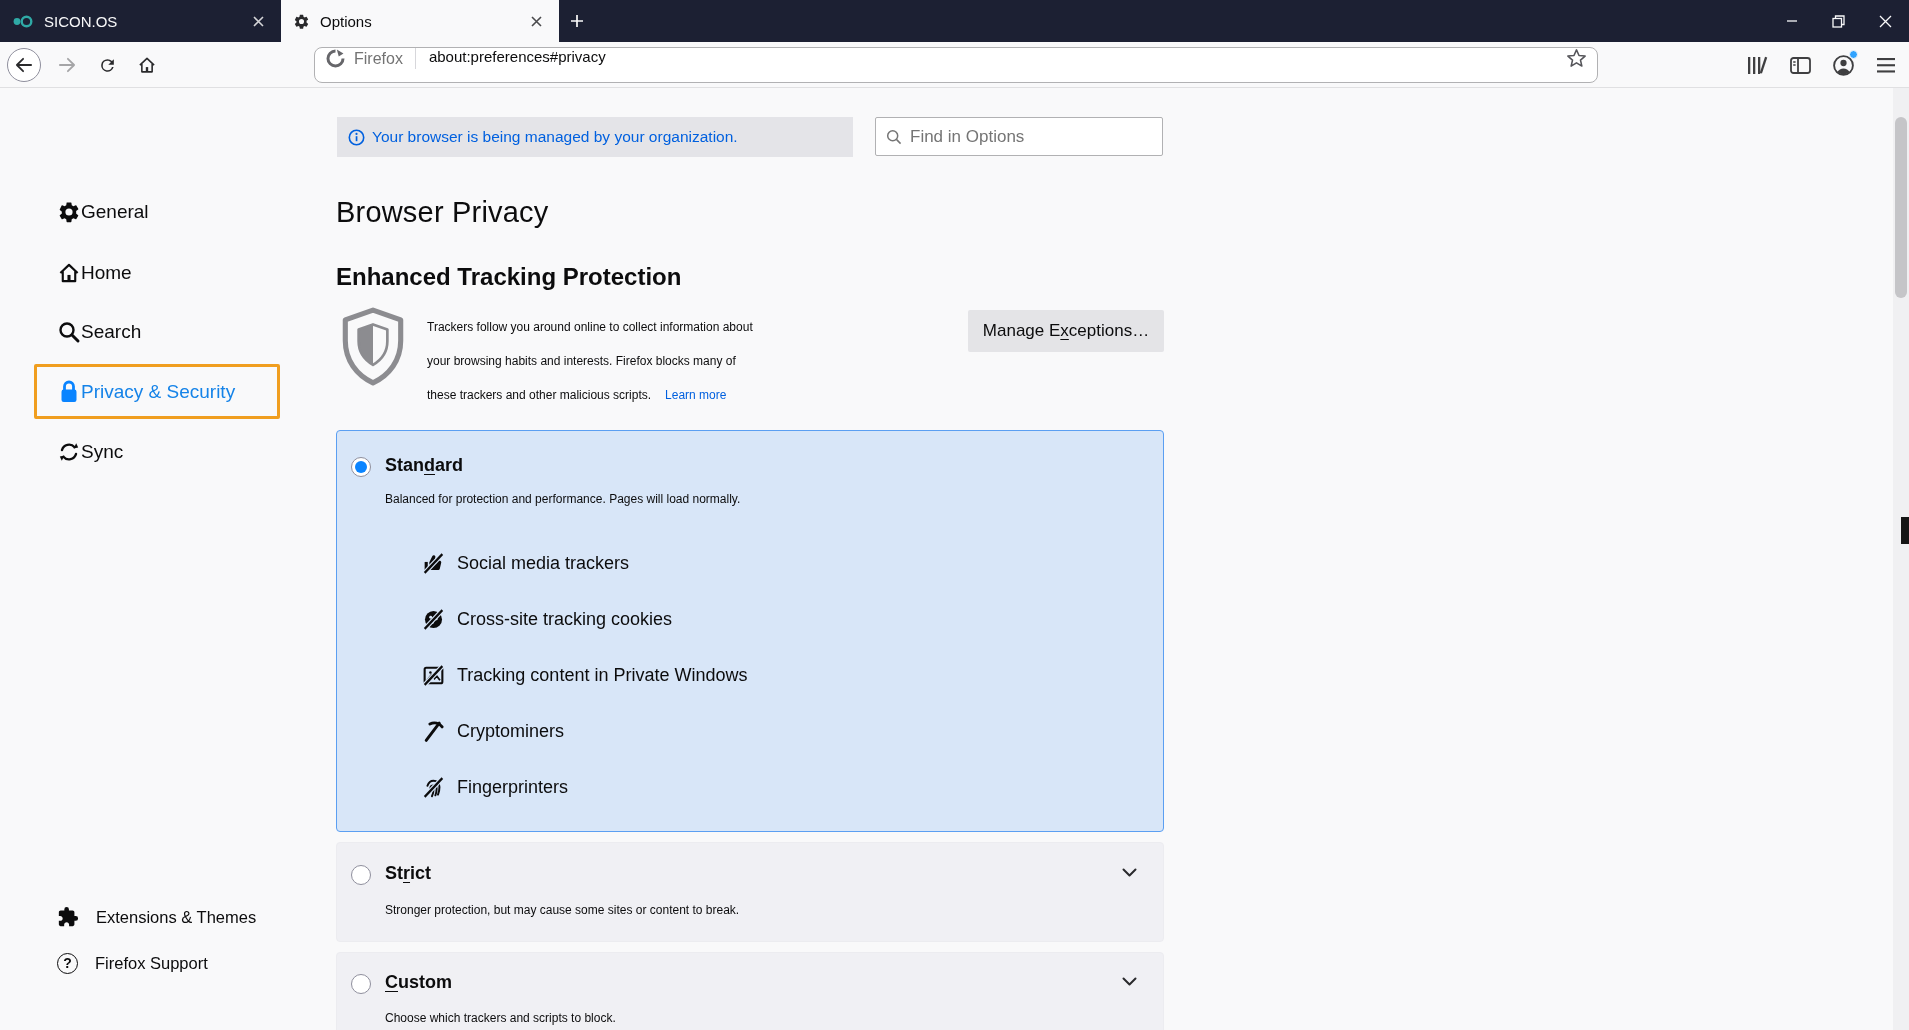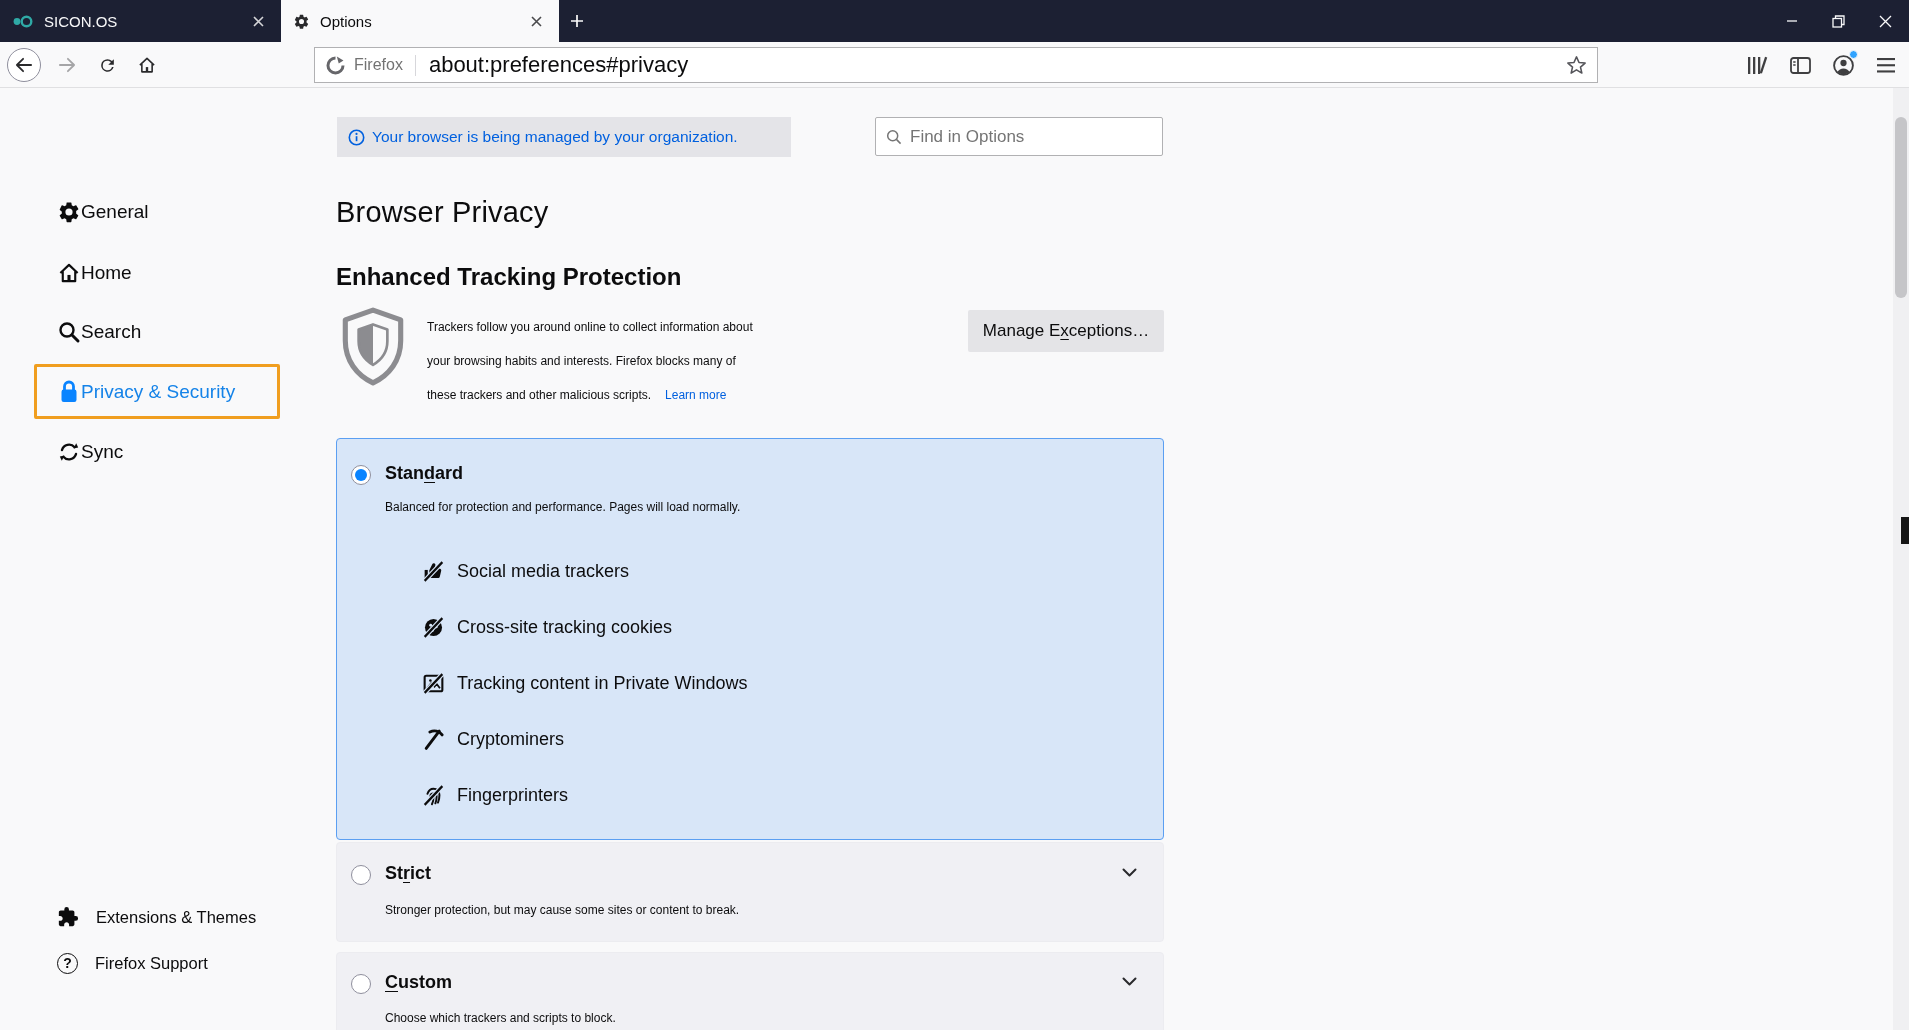--- a/index.html
+++ b/index.html
@@ -21,51 +21,51 @@
   .tab-close{width:22px;height:22px;display:flex;align-items:center;justify-content:center;border-radius:3px;}
   .newtab{width:36px;height:42px;display:flex;align-items:center;justify-content:center;}
   .win-controls{position:absolute;right:0;top:0;height:42px;display:flex;}
   .win-btn{width:47px;height:42px;display:flex;align-items:center;justify-content:center;}
 
   
   .navbar{position:absolute;top:42px;left:0;right:0;height:46px;background:var(--chrome);border-bottom:1px solid #e0e0e2;}
   .nav-btn{position:absolute;width:34px;height:34px;top:6px;display:flex;align-items:center;justify-content:center;border-radius:50%;}
   .back-btn{left:7px;border:1px solid #8f8f9d;background:#fff;}
   .fwd-btn{left:50px;} .reload-btn{left:90px;} .home-btn{left:130px;}
-  .urlbar{position:absolute;left:314px;top:5px;width:1284px;height:36px;background:#fff;border:1px solid var(--border);border-radius:0;display:flex;align-items:center;padding:0 10px;}
+  .urlbar{position:absolute;left:314px;top:5px;width:1284px;height:36px;background:#fff;border:1px solid var(--border);border-radius:8px;display:flex;align-items:flex-start;padding:0 10px;}
   .urlbar .engine{display:flex;align-items:center;gap:8px;color:var(--dim);font-size:16px;padding-right:12px;border-right:1px solid #d7d7db;}
-  .urlbar .url{font-size:22px;padding-left:13px;flex:1;}
+  .urlbar .url{font-size:15px;padding-left:13px;flex:1;}
   .nav-right{position:absolute;right:5px;top:6px;display:flex;gap:7px;}
   .nav-right .nav-icon{position:relative;width:36px;height:34px;display:flex;align-items:center;justify-content:center;}
   .acct-dot{position:absolute;top:2px;right:3px;width:9px;height:9px;border-radius:50%;background:#30a3ff;border:1.5px solid var(--chrome);}
 
   
   .content{position:absolute;top:88px;left:0;right:0;bottom:0;background:var(--chrome);}
 
   .side-item{position:absolute;left:57px;display:flex;align-items:center;font-size:19px;height:34px;}
   .side-item .lbl{white-space:nowrap;}
   .side-item.current{color:#1583e8;}
   .hl-box{position:absolute;left:34px;top:276px;width:246px;height:55px;border:3px solid var(--orange);border-radius:2px;pointer-events:none;}
   .side-foot{position:absolute;left:57px;display:flex;align-items:center;gap:17px;font-size:16.5px;height:28px;}
   .qmark{width:21px;height:21px;border:1.7px solid var(--ink);border-radius:50%;display:flex;align-items:center;justify-content:center;font-size:14px;font-weight:bold;}
 
-  .notif{position:absolute;left:337px;top:29px;width:454px;height:40px;background:#e4e4e8;display:flex;align-items:center;gap:7px;padding:0 11px;color:var(--link);font-size:15.5px;}
+  .notif{position:absolute;left:337px;top:29px;width:516px;height:40px;background:#e4e4e8;display:flex;align-items:center;gap:7px;padding:0 11px;color:var(--link);font-size:15.5px;}
   .findbox{position:absolute;left:875px;top:29px;width:288px;height:39px;background:#fff;border:1px solid var(--border);border-radius:2px;display:flex;align-items:center;padding:0 10px;gap:8px;}
   .findbox input{border:none;outline:none;font-size:17px;flex:1;font-family:inherit;color:var(--ink);background:transparent;}
   .findbox input::placeholder{color:#757575;}
 
   .h1{position:absolute;left:336px;top:108px;font-size:29px;font-weight:300;letter-spacing:.2px;}
   .h2{position:absolute;left:336px;top:175px;font-size:24px;font-weight:700;}
   .shield{position:absolute;left:339px;top:219px;}
   .etp-desc{position:absolute;left:427px;top:222px;font-size:12px;line-height:34px;width:560px;}
   .etp-desc a{color:var(--link);text-decoration:none;margin-left:14px;}
   .btn{position:absolute;left:968px;top:222px;width:196px;height:42px;background:var(--btn);border:none;border-radius:2px;font-size:17px;font-family:inherit;color:var(--ink);}
 
   .card{position:absolute;left:336px;width:828px;border-radius:4px;}
-  .card.standard{top:350px;height:402px;background:var(--card);border:1px solid var(--card-border);}
+  .card.standard{top:342px;height:402px;background:var(--card);border:1px solid var(--card-border);}
   .card.gray{background:var(--gray-card);border:1px solid #ececf0;}
   .card.strict{top:754px;height:100px;}
   .card.custom{top:864px;height:92px;}
   .radio{position:absolute;width:20px;height:20px;border-radius:50%;background:#fff;border:1px solid #8f8f9d;}
   .radio.sel::after{content:"";position:absolute;left:3px;top:3px;width:12px;height:12px;border-radius:50%;background:var(--blue);}
   .opt-label{position:absolute;left:48px;font-size:18px;font-weight:700;}
   .opt-desc{position:absolute;left:48px;font-size:12px;}
   .key{text-decoration:underline;text-underline-offset:3px;}
   .chev{position:absolute;left:785px;}
   .trk-row{position:absolute;left:84px;display:flex;align-items:center;gap:11px;font-size:18px;height:28px;}

